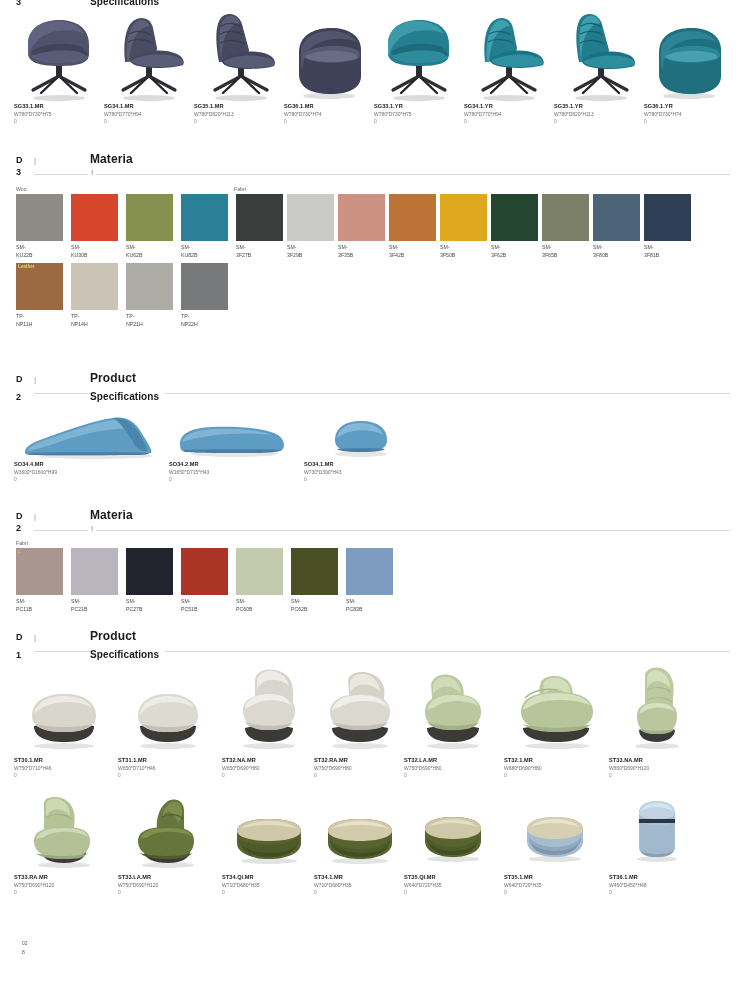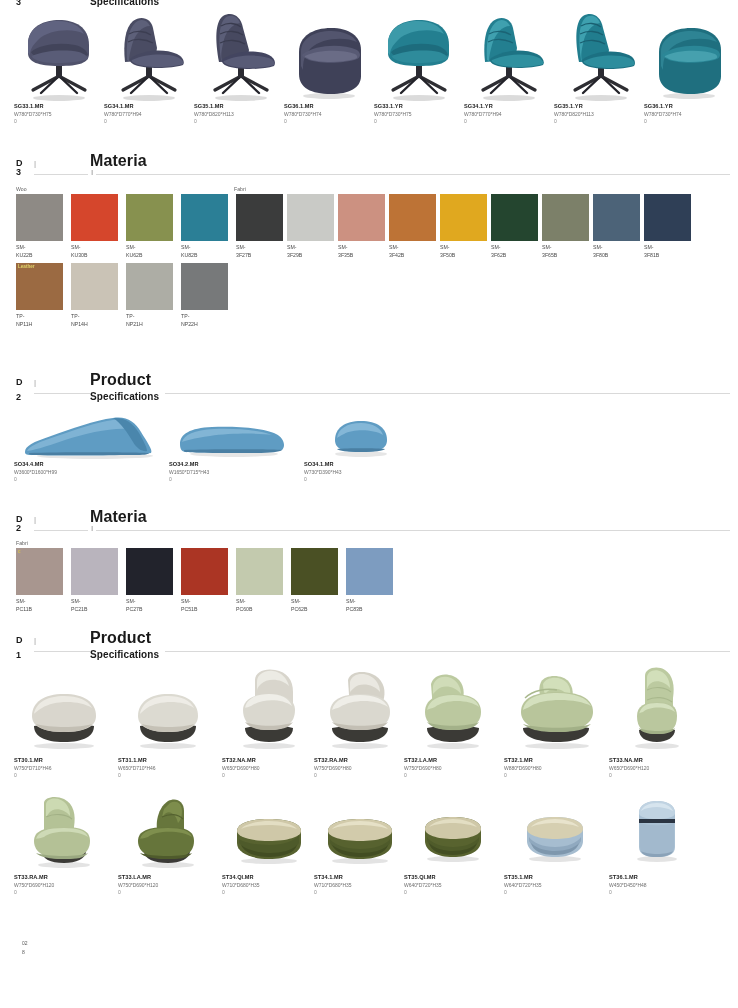--- a/index.html
+++ b/index.html
@@ -13,21 +13,21 @@
     position: relative;
   }
   .page { position:relative; width:738px; height:1008px; padding:0; }
 
   
   .sec-head { position:relative; padding-left:16px; }
   .sec-line1 { display:flex; align-items:baseline; height:15px; }
   .sec-line2 { display:flex; align-items:baseline; height:14px; position:relative; }
   .sec-num  { font-size:9px; font-weight:bold; color:#1a1a1a; width:18px; flex:none; }
   .sec-dash { font-size:8px; color:#9a9a9a; width:56px; flex:none; }
-  .sec-word { font-size:16px; font-weight:bold; color:#1a1a1a; letter-spacing:.1px; }
+  .sec-word { font-size:12px; font-weight:bold; color:#1a1a1a; letter-spacing:.1px; }
   .sec-word2 { font-size:10px; font-weight:bold; color:#1a1a1a; letter-spacing:.1px; }
   .rule {
     position:absolute; left:18px; right:8px; top:7px; height:1px;
     background:#d9d9d9; z-index:0;
   }
   .rule-tick { position:absolute; left:72px; top:1px; font-size:8px; color:#8e8e8e;
                background:#fff; padding:0 3px; z-index:1; line-height:10px; }
   .sec-word2-wrap { position:relative; z-index:2; background:#fff; padding-right:6px; margin-left:56px; }
   .sec-num-wrap { position:relative; z-index:2; background:#fff; padding-right:4px; }
 

